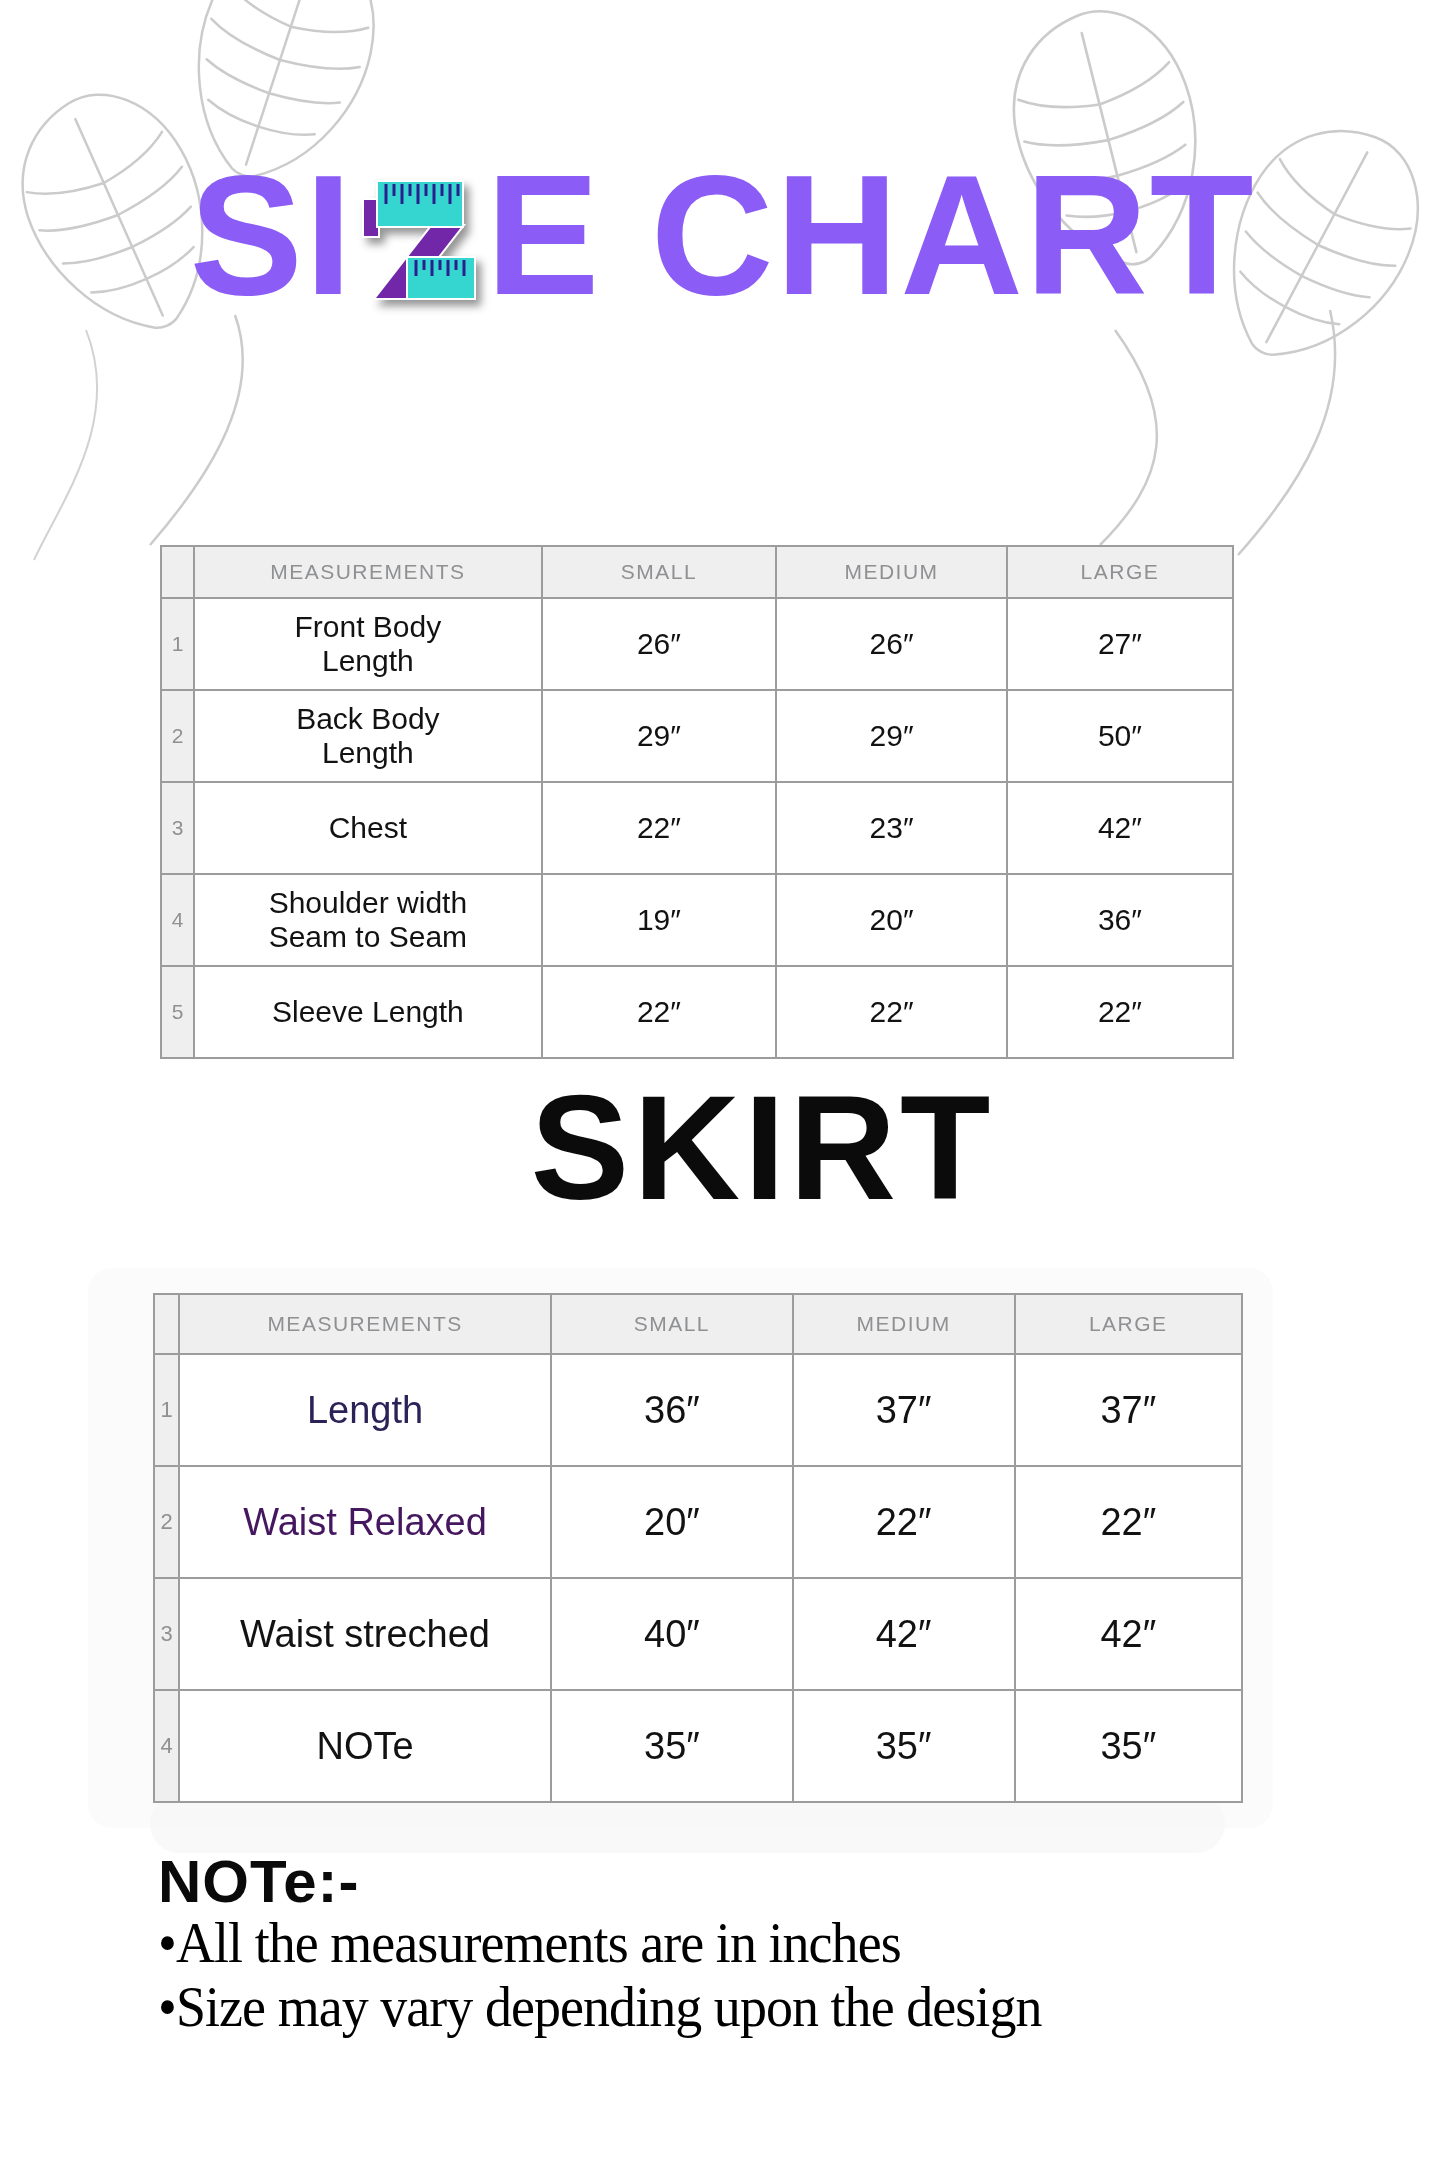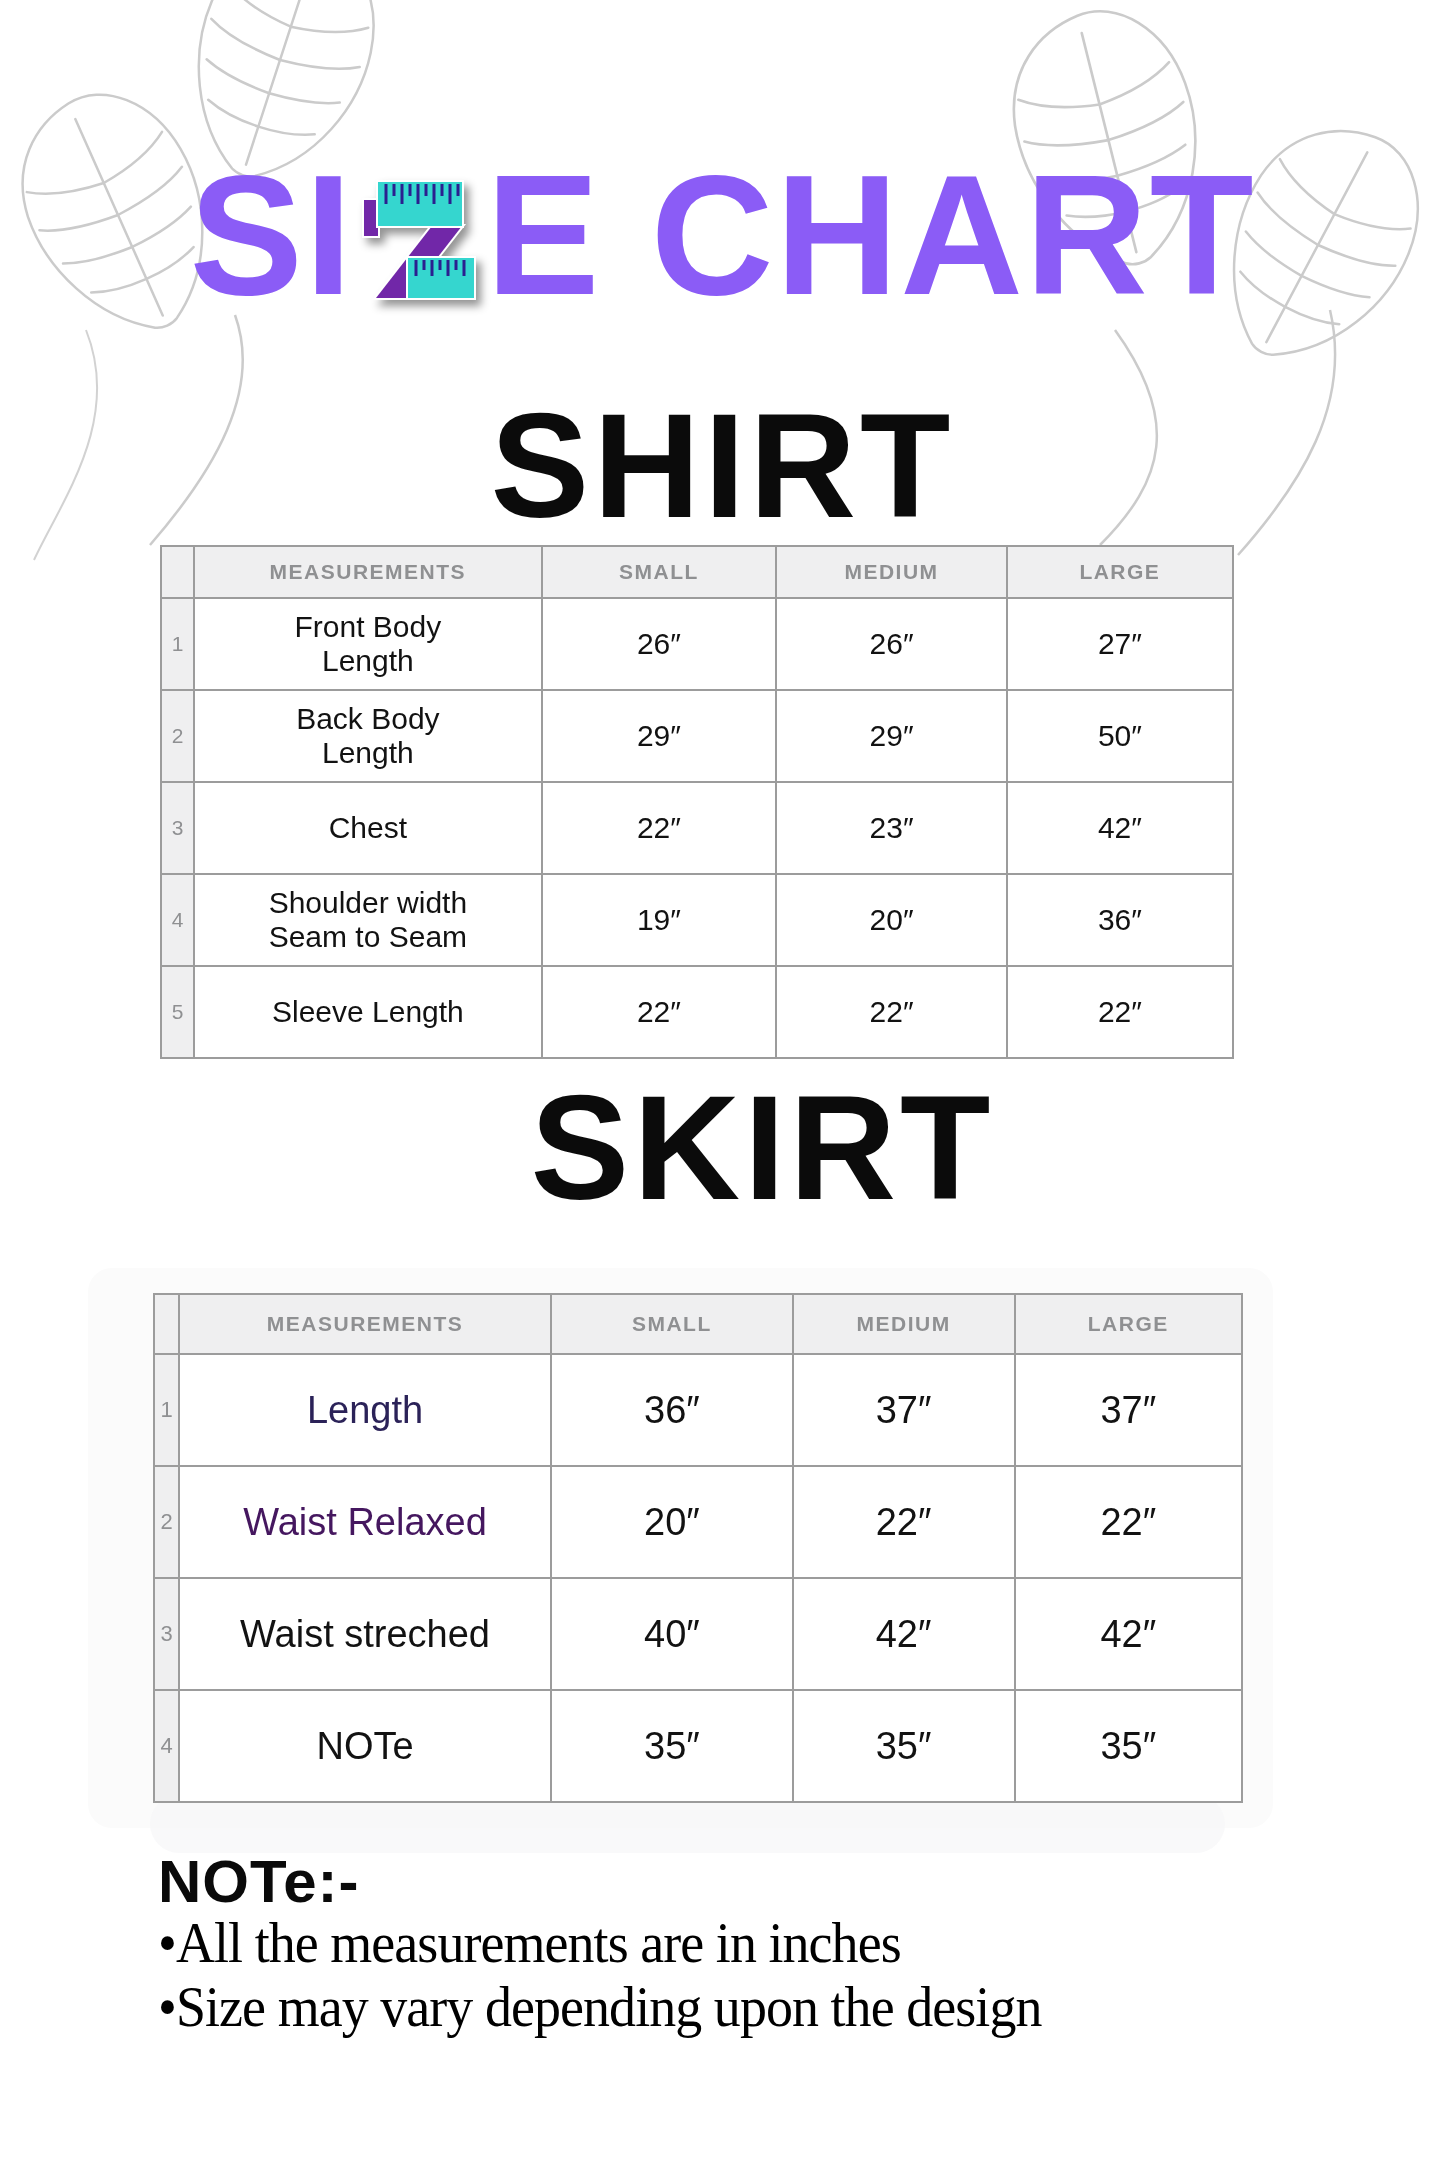--- a/index.html
+++ b/index.html
@@ -23,21 +23,21 @@
   .bigword{
     position:absolute;left:0;width:100%;text-align:center;font-weight:bold;
     font-size:148px;line-height:148px;color:#0b0b0b;letter-spacing:4px;
   }
   #shirt-heading{top:392px;}
   #skirt-heading{top:1074px;margin-left:40px;}
   
   table.size{border-collapse:collapse;table-layout:fixed;position:absolute;background:#fff;}
   table.size th,table.size td{border:2px solid #9c9c9c;text-align:center;vertical-align:middle;padding:0;}
   table.size thead th{
-    background:#efeff0;color:#8f9092;font-weight:bold;letter-spacing:1.5px;font-size:21px;
+    background:#efeff0;color:#8f9092;font-weight:normal;letter-spacing:1.5px;font-size:21px;
   }
   table.size td.num{background:#efeff0;color:#8f9092;}
   table.size td{color:#121212;}
   .label-cell{white-space:pre-line;}
   #shirt-table{left:160px;top:545px;width:1074px;font-size:30px;}
   #shirt-table thead th{height:50px;}
   #shirt-table tbody td{height:90px;}
   #shirt-table td.num{font-size:21px;}
   #skirt-table{left:153px;top:1293px;width:1090px;font-size:38px;}
   #skirt-table thead th{height:58px;font-size:21px;}
@@ -93,21 +93,20 @@
         <rect x="16" y="6" width="84" height="44" fill="#35d6cf"></rect>
         <rect x="46" y="82" width="66" height="40" fill="#35d6cf"></rect>
       </g>
       <g stroke="#2b1f8f" stroke-width="3">
         <path d="M24,8 v20 M32,8 v12 M40,8 v20 M48,8 v12 M56,8 v20 M64,8 v12 M72,8 v20 M80,8 v12 M88,8 v20 M96,8 v12"></path>
         <path d="M54,84 v16 M62,84 v10 M70,84 v16 M78,84 v10 M86,84 v16 M94,84 v10 M102,84 v16"></path>
       </g>
     </svg><span>E CHART</span>
   </div>
 
-  <div class="bigword" id="shirt-heading">SHIRT</div>
 
   <table class="size" id="shirt-table">
     <colgroup>
       <col style="width:3.1%">
         <col style="width:32.4%">
         <col style="width:21.9%">
         <col style="width:21.5%">
         <col style="width:21.1%">
     </colgroup>
     <thead>

